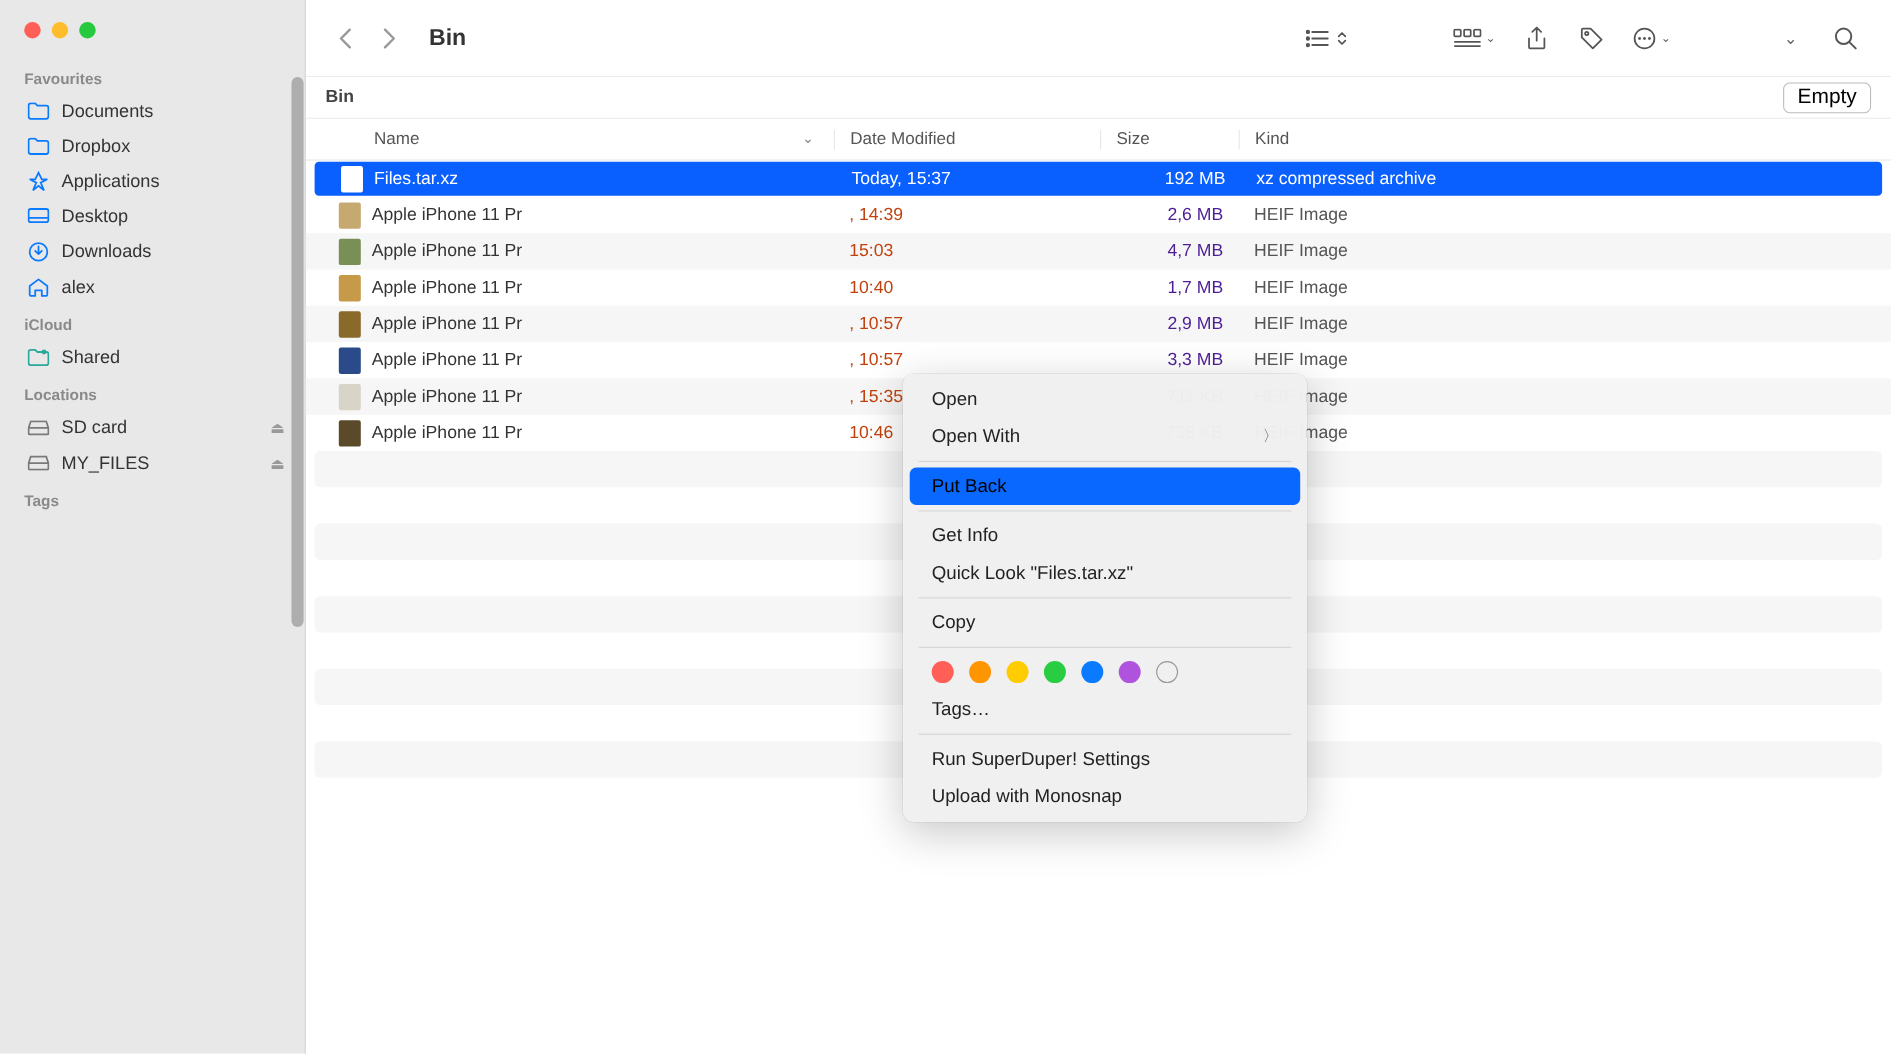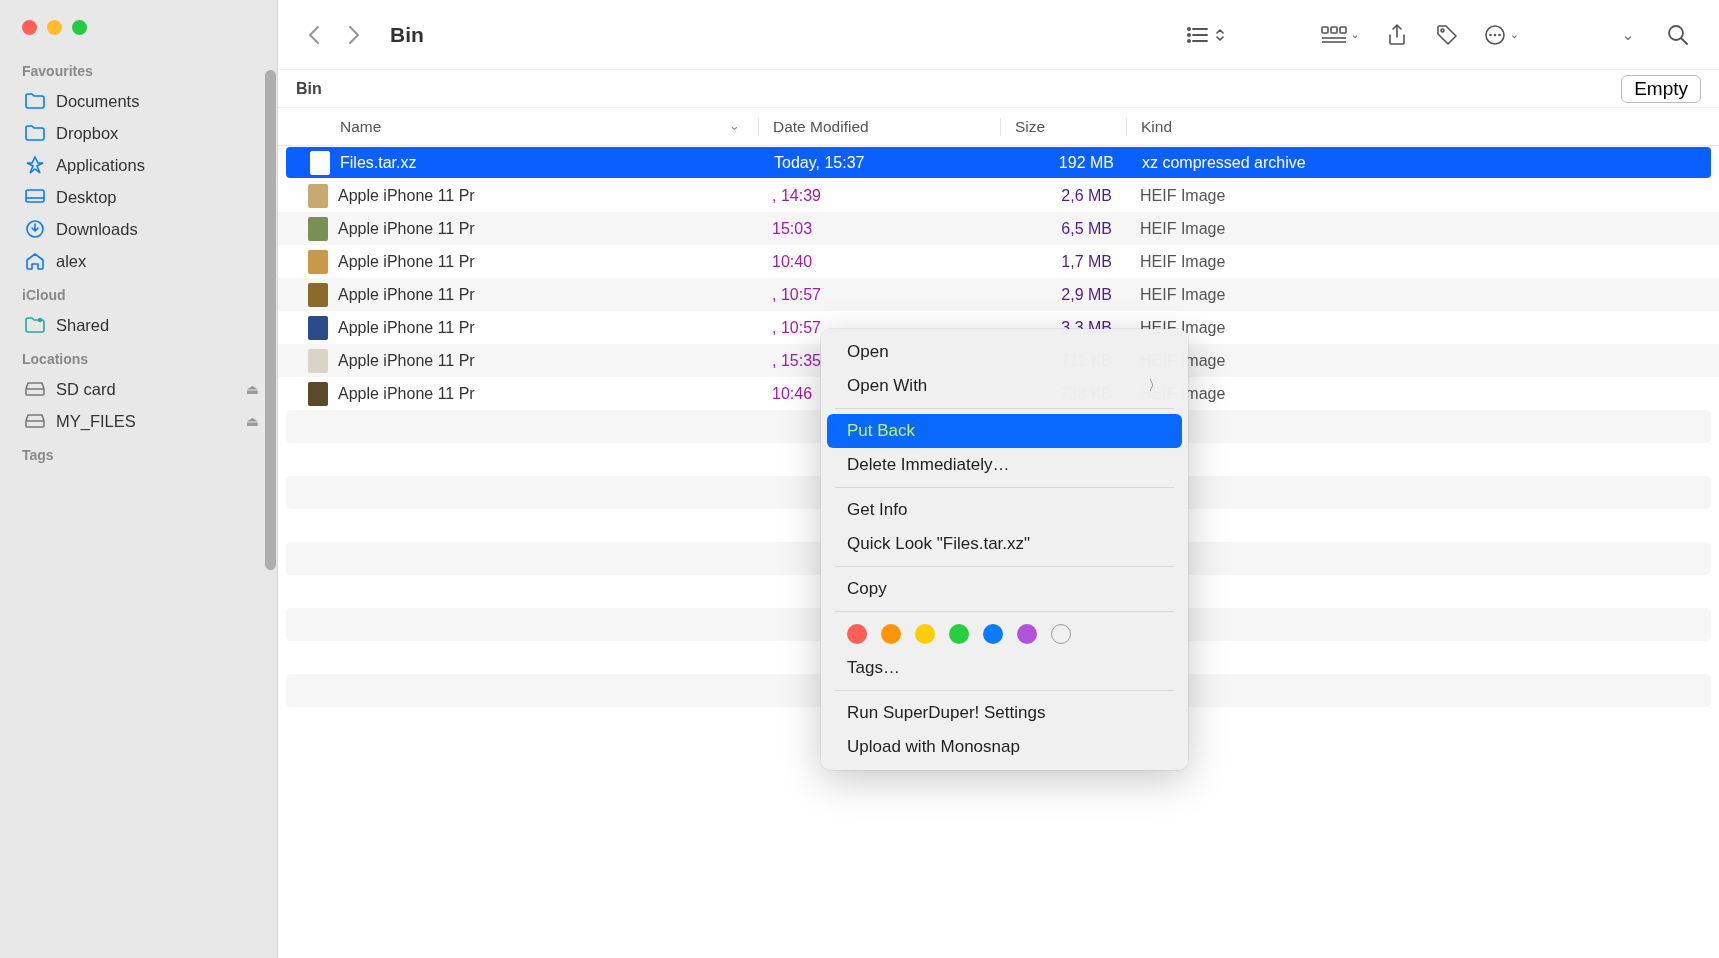--- a/index.html
+++ b/index.html
@@ -160,21 +160,21 @@
   .row.selected {
     background: #0a60ff;
     color: #fff;
     border: 2px solid #0a60ff;
     border-radius: 4px;
     margin: 1px 8px;
     height: 31px;
   }
   .row .c-name { flex: 0 0 480px; display: flex; align-items: center; gap: 10px; padding-left: 30px; }
   .row.selected .c-name { flex: 0 0 472px; padding-left: 22px; }
-  .row .c-date { flex: 0 0 242px; padding-left: 14px; color: #a21caf; }
+  .row .c-date { flex: 0 0 242px; padding-left: 14px; color: #c2410c; }
   .row .c-size { flex: 0 0 126px; text-align: right; padding-right: 14px; color: #4c1d95; }
   .row .c-kind { flex: 1; padding-left: 14px; color: #555; }
   .row.selected .c-date, .row.selected .c-size, .row.selected .c-kind { color: #fff; }
   .file-ico {
     width: 20px; height: 24px;
     background: #fff;
     border: 1px solid #cfcfcf;
     border-radius: 2px;
     position: relative;
   }
@@ -186,41 +186,41 @@
 
   .blank-rows .brow {
     height: 33px;
   }
   .blank-rows .brow.alt { background: #f6f6f6; margin: 0 8px; border-radius: 5px; }
 
   
   .ctx-menu {
     position: absolute;
     left: 543px;
-    top: 183px;
+    top: 194px;
     width: 367px;
     background: rgba(240,240,240,0.98);
     border-radius: 10px;
     box-shadow: 0 10px 40px rgba(0,0,0,0.22), 0 0 0 1px rgba(0,0,0,0.06);
     padding: 6px 0;
     z-index: 50;
   }
   .ctx-item {
     padding: 7px 20px;
     font-size: 17px;
     color: #222;
     display: flex;
     align-items: center;
     justify-content: space-between;
     margin: 0 6px;
     border-radius: 6px;
   }
   .ctx-item.highlight {
     background: #0968ff;
-    color: #bef264;
+    color: #000000;
   }
   .ctx-sep {
     height: 1px;
     background: #d5d5d5;
     margin: 5px 14px;
   }
   .ctx-tags {
     display: flex;
     gap: 14px;
     padding: 7px 20px;
@@ -454,21 +454,21 @@
       <div class="c-date">, 14:39</div>
       <div class="c-size">2,6 MB</div>
       <div class="c-kind">HEIF Image</div>
     </div>
     <div class="row alt">
       <div class="c-name">
           <span class="thumb" style="background:#7a8f55"></span>
           <span>Apple iPhone 11 Pr</span>
         </div>
       <div class="c-date">15:03</div>
-      <div class="c-size">6,5 MB</div>
+      <div class="c-size">4,7 MB</div>
       <div class="c-kind">HEIF Image</div>
     </div>
     <div class="row">
       <div class="c-name">
           <span class="thumb" style="background:#c79a4a"></span>
           <span>Apple iPhone 11 Pr</span>
         </div>
       <div class="c-date">10:40</div>
       <div class="c-size">1,7 MB</div>
       <div class="c-kind">HEIF Image</div>
@@ -524,21 +524,20 @@
     </div>
 
     <div class="ctx-menu">
       <div class="ctx-item">Open</div>
       <div class="ctx-item">
         <span>Open With</span>
         <span style="font-size:14px;color:#666">〉</span>
       </div>
       <div class="ctx-sep"></div>
       <div class="ctx-item highlight">Put Back</div>
-      <div class="ctx-item">Delete Immediately…</div>
       <div class="ctx-sep"></div>
       <div class="ctx-item">Get Info</div>
       <div class="ctx-item">Quick Look "Files.tar.xz"</div>
       <div class="ctx-sep"></div>
       <div class="ctx-item">Copy</div>
       <div class="ctx-sep"></div>
       <div class="ctx-tags">
         <span class="tag-dot" style="background:#ff5f56"></span>
         <span class="tag-dot" style="background:#ff9500"></span>
         <span class="tag-dot" style="background:#ffcc00"></span>

